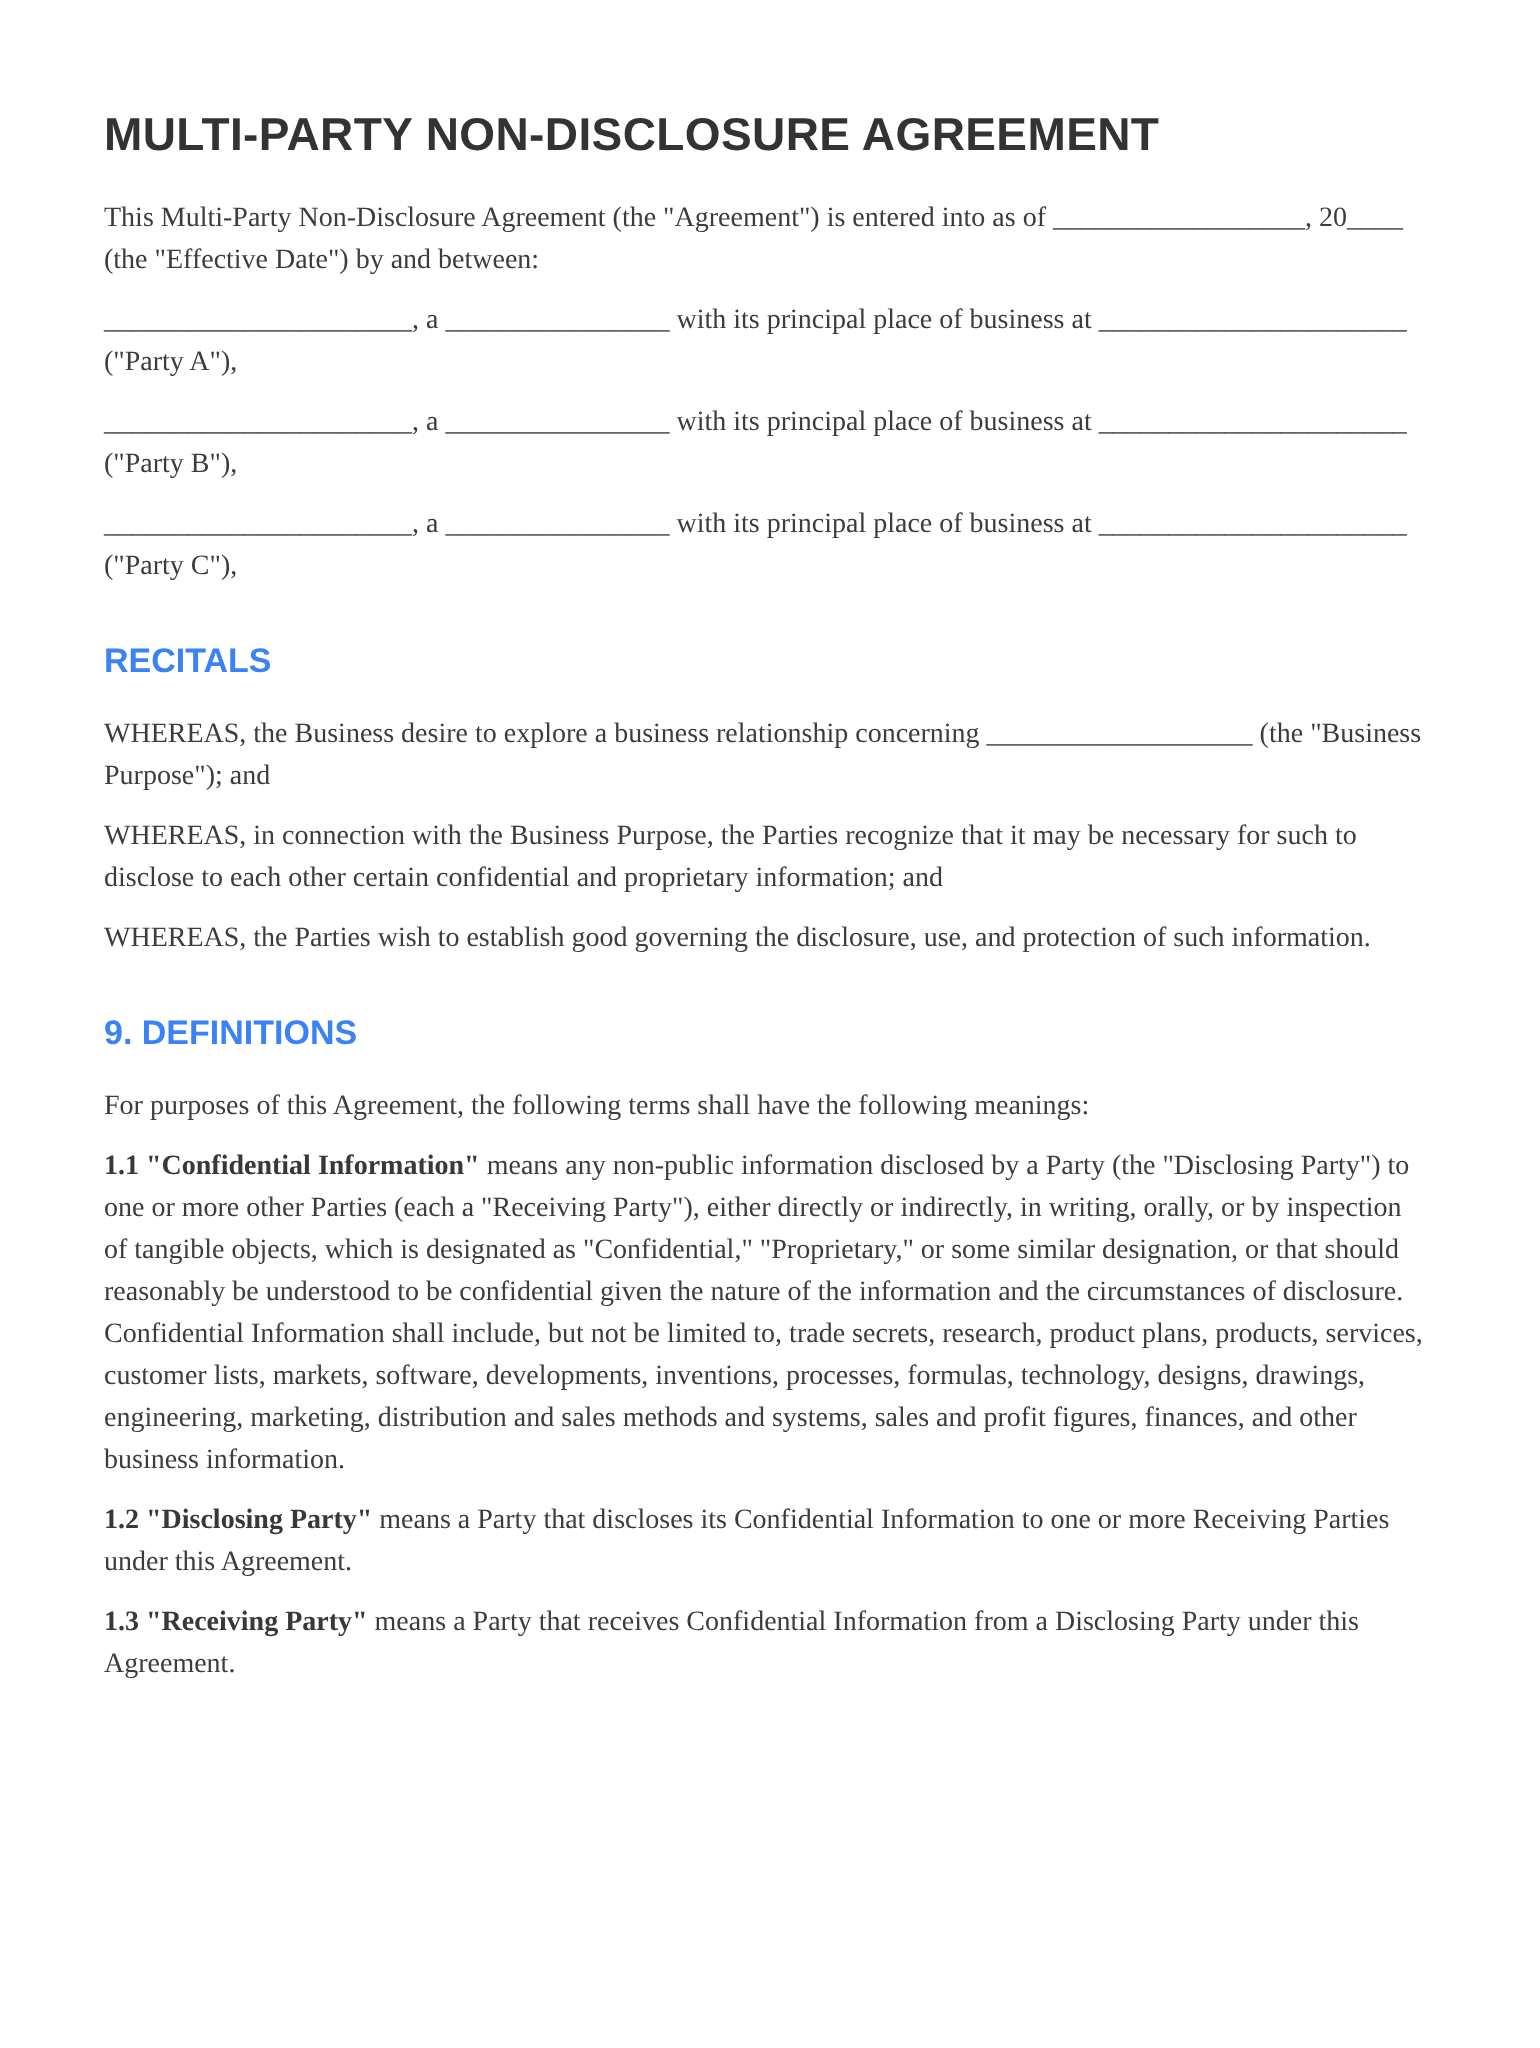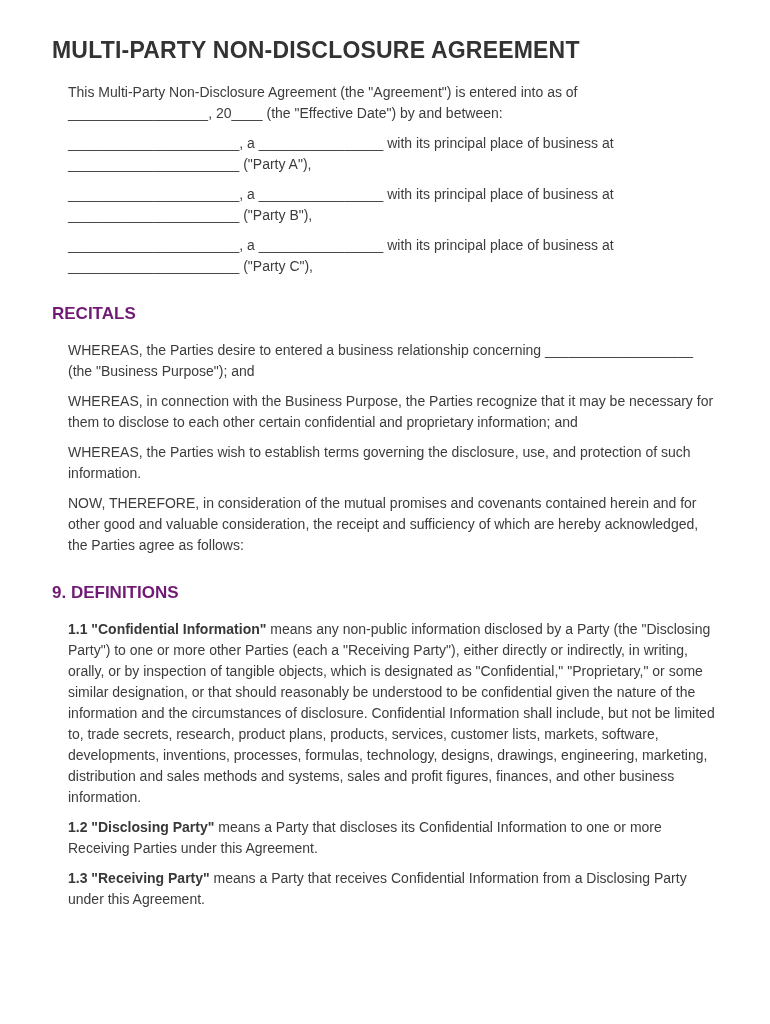--- a/index.html
+++ b/index.html
@@ -6,46 +6,47 @@
     margin: 0;
     padding: 0;
     background: #ffffff;
   }
   .page {
     position: relative;
     width: 770px;
     height: 1024px;
     box-sizing: border-box;
     background: #ffffff;
-    padding: 36px 52px 0 52px;
+    padding: 53px 52px 0 52px;
     overflow: hidden;
     font-family: "Liberation Sans", sans-serif;
     font-size: 14px;
     line-height: 21px;
     color: #3c3c3c;
     -webkit-font-smoothing: antialiased;
   }
   .doc-title {
     font-size: 23px;
     line-height: 28px;
     font-weight: bold;
     color: #333333;
     margin: 0 0 18px 0;
     letter-spacing: 0.2px;
   }
   .section-heading {
     font-size: 17px;
     line-height: 22px;
     font-weight: bold;
-    color: #701a75;
+    color: #3b82f6;
     margin: 26px 0 15px 0;
   }
   p.doc-par {
-    margin: 0 0 9px 16px;
+    margin: 0 0 9px 0;
     max-width: 660px;
+    font-family: Liberation Serif, serif;
   }
   p.doc-par strong {
     font-weight: bold;
     color: #383838;
   }
 </style>
 </head>
 <body>
 
 <div class="page">
@@ -56,30 +57,30 @@
 
   <p class="doc-par">______________________, a ________________ with its principal place of business at ______________________ ("Party A"),</p>
 
   <p class="doc-par">______________________, a ________________ with its principal place of business at ______________________ ("Party B"),</p>
 
   <p class="doc-par">______________________, a ________________ with its principal place of business at ______________________ ("Party C"),</p>
 
 
   <h2 class="section-heading">RECITALS</h2>
 
-  <p class="doc-par">WHEREAS, the Parties desire to entered a business relationship concerning ___________________ (the "Business Purpose"); and</p>
+  <p class="doc-par">WHEREAS, the Business desire to explore a business relationship concerning ___________________ (the "Business Purpose"); and</p>
 
-  <p class="doc-par">WHEREAS, in connection with the Business Purpose, the Parties recognize that it may be necessary for them to disclose to each other certain confidential and proprietary information; and</p>
+  <p class="doc-par">WHEREAS, in connection with the Business Purpose, the Parties recognize that it may be necessary for such to disclose to each other certain confidential and proprietary information; and</p>
 
-  <p class="doc-par">WHEREAS, the Parties wish to establish terms governing the disclosure, use, and protection of such information.</p>
+  <p class="doc-par">WHEREAS, the Parties wish to establish good governing the disclosure, use, and protection of such information.</p>
 
-  <p class="doc-par">NOW, THEREFORE, in consideration of the mutual promises and covenants contained herein and for other good and valuable consideration, the receipt and sufficiency of which are hereby acknowledged, the Parties agree as follows:</p>
 
   <h2 class="section-heading">9. DEFINITIONS</h2>
 
+  <p class="doc-par">For purposes of this Agreement, the following terms shall have the following meanings:</p>
 
   <p class="doc-par"><strong>1.1 "Confidential Information"</strong><span> means any non-public information disclosed by a Party (the "Disclosing Party") to one or more other Parties (each a "Receiving Party"), either directly or indirectly, in writing, orally, or by inspection of tangible objects, which is designated as "Confidential," "Proprietary," or some similar designation, or that should reasonably be understood to be confidential given the nature of the information and the circumstances of disclosure. Confidential Information shall include, but not be limited to, trade secrets, research, product plans, products, services, customer lists, markets, software, developments, inventions, processes, formulas, technology, designs, drawings, engineering, marketing, distribution and sales methods and systems, sales and profit figures, finances, and other business information.</span></p>
 
   <p class="doc-par"><strong>1.2 "Disclosing Party"</strong><span> means a Party that discloses its Confidential Information to one or more Receiving Parties under this Agreement.</span></p>
 
   <p class="doc-par"><strong>1.3 "Receiving Party"</strong><span> means a Party that receives Confidential Information from a Disclosing Party under this Agreement.</span></p>
 
 </div>
 
 </body></html>

